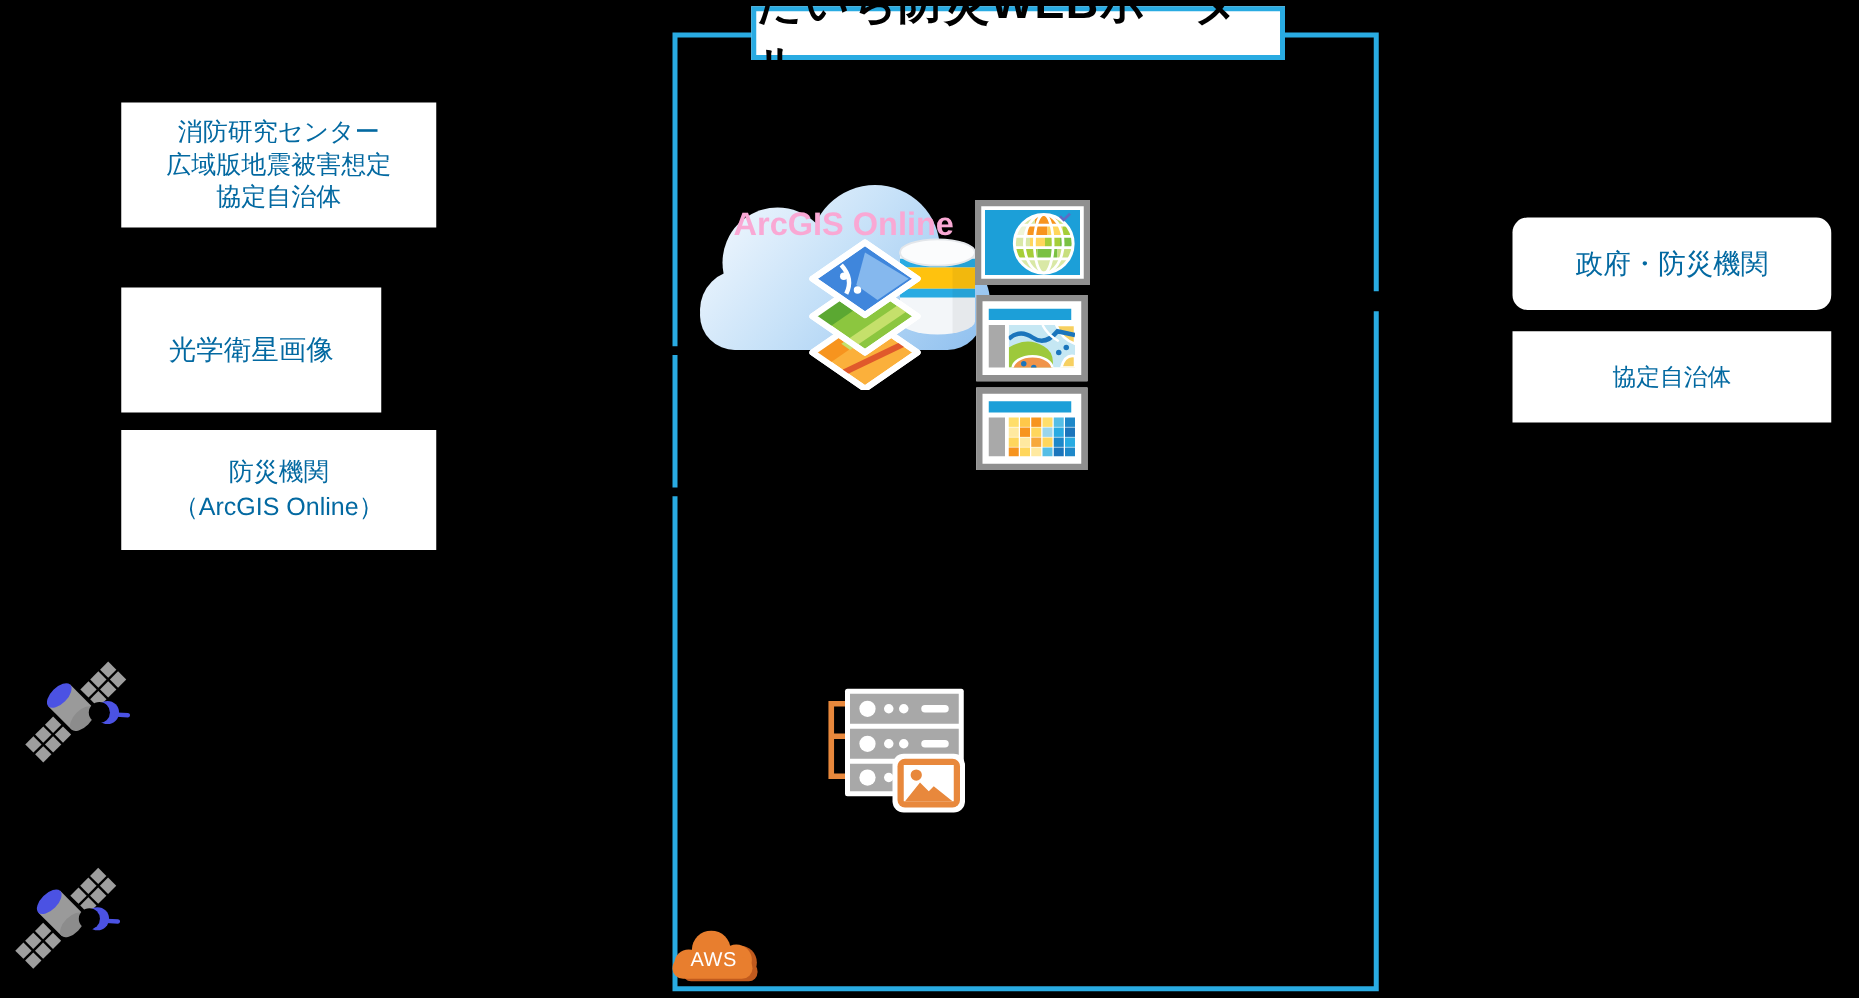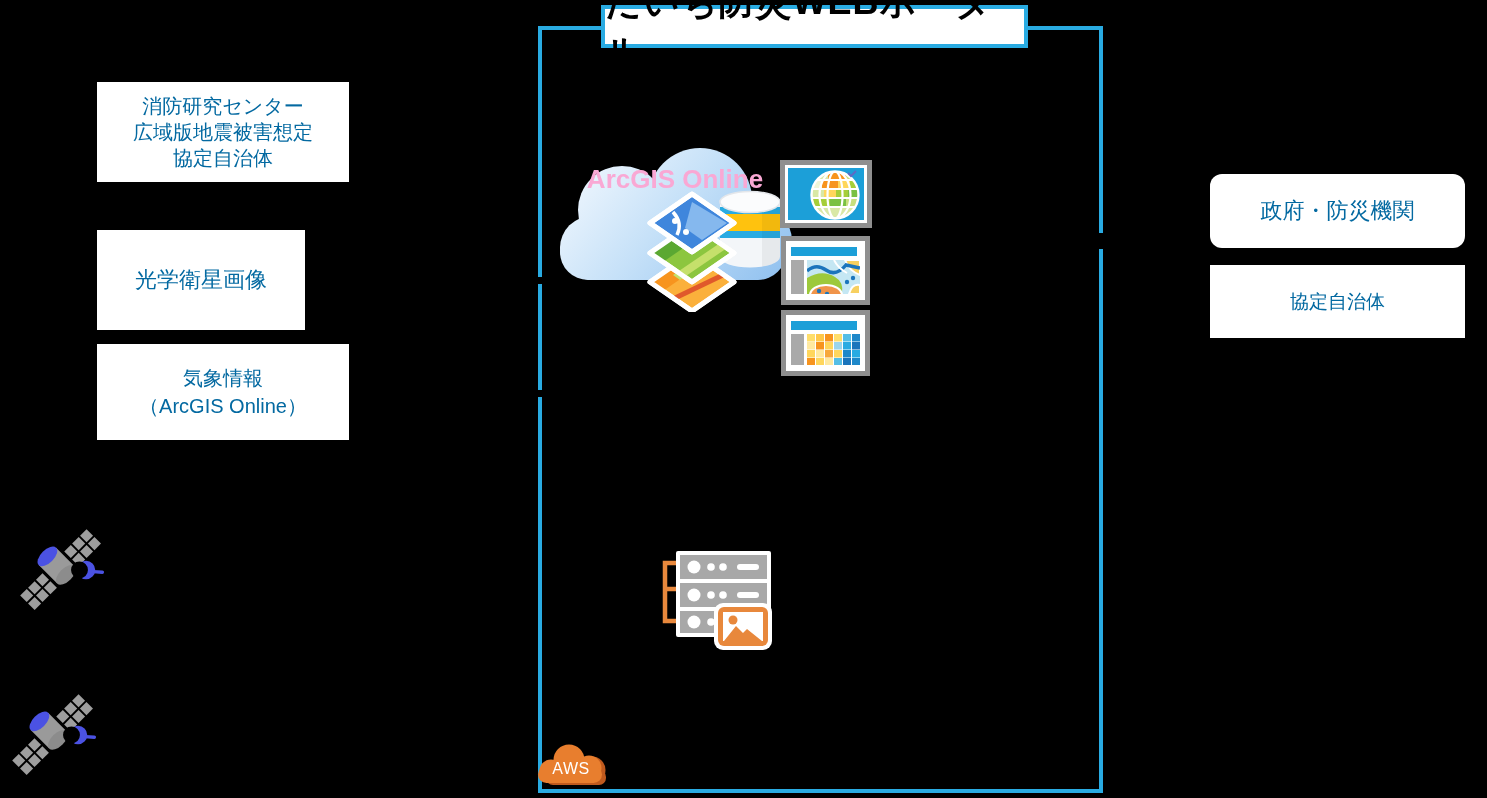--- a/index.html
+++ b/index.html
@@ -74,21 +74,21 @@
 
   <div class="wbox src-1">
     <span>消防研究センター</span>
     <span>広域版地震被害想定</span>
     <span>協定自治体</span>
   </div>
   <div class="wbox src-2">
     <span>光学衛星画像</span>
   </div>
   <div class="wbox src-3">
-    <span>気象情報</span>
+    <span>防災機関</span>
     <span>（ArcGIS Online）</span>
   </div>
 
   <div class="wbox con-1">
     <span>政府・防災機関</span>
   </div>
   <div class="wbox con-2">
     <span>協定自治体</span>
   </div>
 

